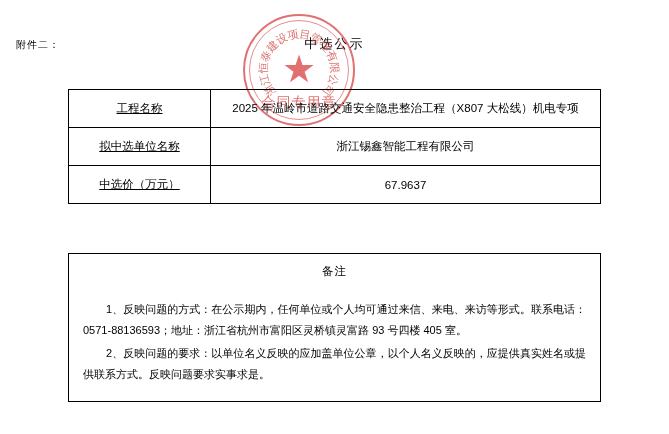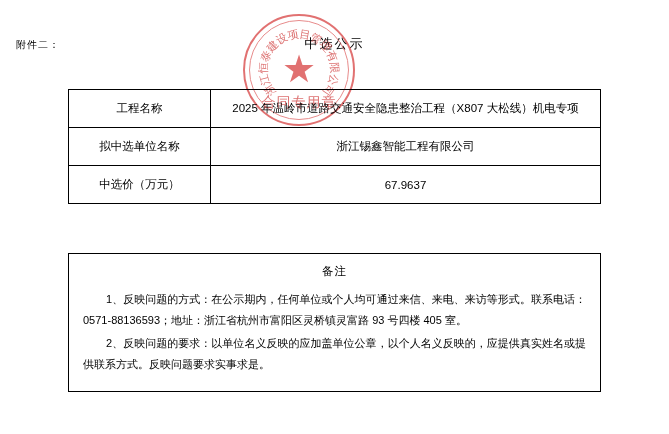--- a/index.html
+++ b/index.html
@@ -110,21 +110,21 @@
   }
   .main-table td {
     border: 1px solid #000000;
     height: 33px;
     font-size: 11.5px;
     text-align: center;
     vertical-align: middle;
     padding: 2px 4px;
     color: #000;
   }
-  .col-label { width: 133px; }
+  .col-label { width: 133px; text-decoration: underline; }
 
   
   .remarks-table {
     position: absolute;
     left: 68px;
     top: 253px;
     width: 533px;
     border-collapse: collapse;
     table-layout: fixed;
   }
@@ -132,21 +132,21 @@
     border: 1px solid #000000;
     padding: 0;
     vertical-align: top;
   }
   .remarks-inner {
     padding: 10px 14px 14px 14px;
   }
   .remarks-title {
     text-align: center;
     font-size: 11.5px;
-    margin-bottom: 10px;
+    margin-bottom: 20px;
     letter-spacing: 1px;
   }
   .remarks-p {
     font-size: 11px;
     line-height: 21px;
     text-indent: 0;
     margin: 0 0 2px 0;
     text-align: justify;
   }
   .remarks-p.indent {

